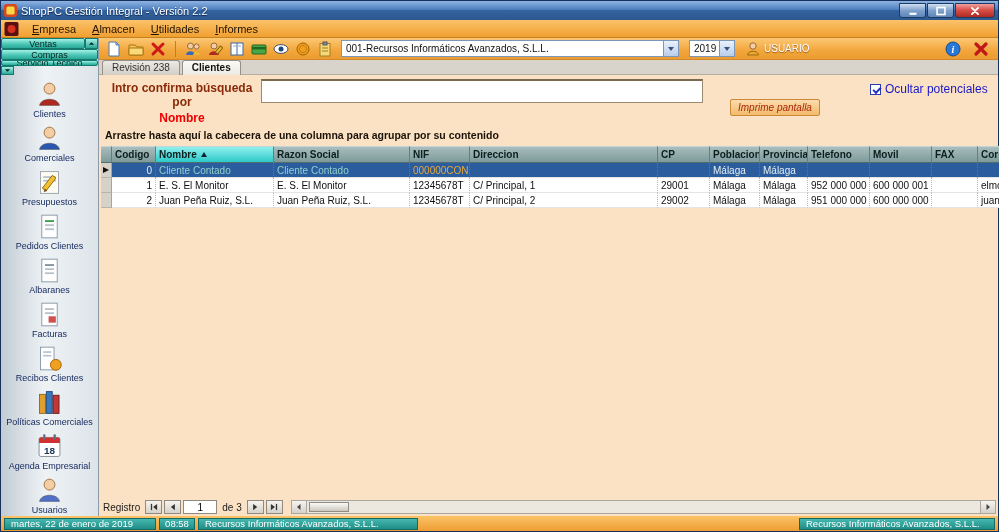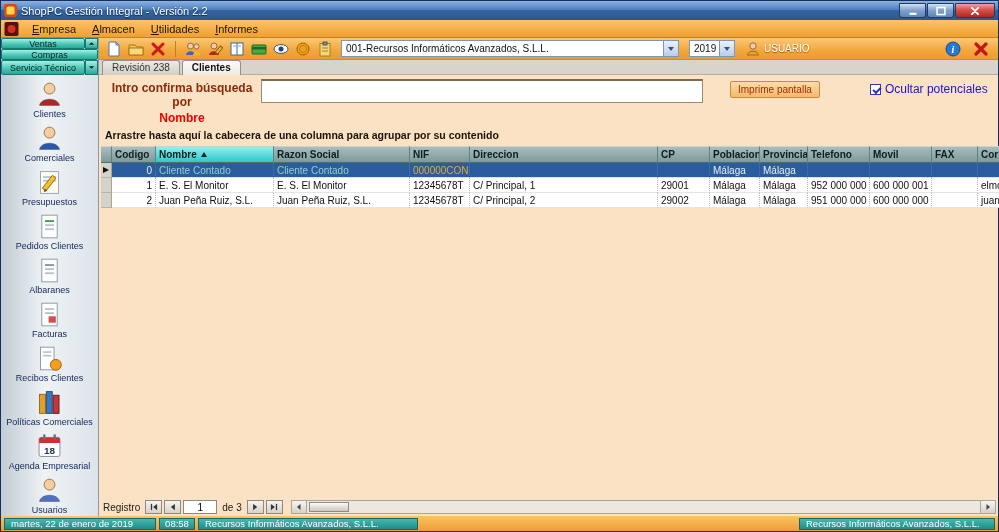--- a/index.html
+++ b/index.html
@@ -23,21 +23,21 @@
   .menu-appic{width:15px;height:14px;margin-right:5px;flex:none;}
   .menu-item{font-size:11px;color:#221200;padding:1px 8px;cursor:default;white-space:nowrap;}
   .menu-item::first-letter{text-decoration:underline;}
 
   
   .main{flex:1;display:flex;min-height:0;}
 
   
   .sidebar{width:98px;flex:none;display:flex;flex-direction:column;border-right:1px solid #8d9aa5;background:linear-gradient(90deg,#c2ccd4,#eef2f5 45%,#dde4e9);}
   .nav-row{display:flex;height:11px;flex:none;}
-  .nav-row.tall{height:15px;}
+  .nav-row.tall{height:15px;flex-direction:column;}
   .nav-btn{flex:1;background:linear-gradient(#a4f0e6,#4cc7b7 55%,#2aa897);border:1px solid #157a6e;border-radius:2px;font-size:9px;color:#06211d;display:flex;align-items:center;justify-content:center;white-space:nowrap;overflow:hidden;}
   .nav-arrow{width:13px;flex:none;background:linear-gradient(#a4f0e6,#2aa897);border:1px solid #157a6e;display:flex;align-items:center;justify-content:center;}
   .nav-arrow .icon{width:7px;height:7px;}
   .sidebar-items{flex:1;display:flex;flex-direction:column;align-items:center;padding-top:5px;overflow:hidden;}
   .sidebar-item{width:96px;height:44px;flex:none;display:flex;flex-direction:column;align-items:center;cursor:default;}
   .sidebar-item .icon{width:29px;height:29px;flex:none;text-decoration:underline;}
   .sidebar-item .cap{font-size:9px;color:#12265c;text-align:center;line-height:10px;white-space:nowrap;}
 
   
   .content-col{flex:1;display:flex;flex-direction:column;min-width:0;}
@@ -63,21 +63,21 @@
   .tab{font-size:10px;line-height:12px;padding:1px 9px 1px 9px;background:linear-gradient(#eceae4,#d2cec6);border:1px solid #94908a;border-bottom:none;border-radius:3px 3px 0 0;margin-right:2px;color:#333;white-space:nowrap;}
   .tab.active{background:linear-gradient(#fbfaf7,#edeae4);font-weight:bold;color:#111;}
 
   
   .content{flex:1;min-height:0;background:#fbe2c4;display:flex;flex-direction:column;position:relative;}
   .search-row{flex:none;display:flex;align-items:flex-start;padding:4px 4px 0 4px;height:46px;}
   .search-labels{width:158px;flex:none;text-align:center;padding-top:2px;}
   .s-l1{display:block;font-size:12px;font-weight:bold;color:#8a2a08;}
   .s-l2{display:block;font-size:12px;font-weight:bold;color:#f00000;margin-top:2px;}
   .search-input{width:442px;height:24px;border:1px solid #9a8a70;border-top:2px solid #7a6a50;background:#fff;font-size:13px;padding:0 4px;outline:none;font-family:"Liberation Sans",sans-serif;}
-  .print-btn{margin-left:27px;margin-top:2px;height:17px;font-size:10px;background:linear-gradient(#fbdcae,#f3ba6a);border:1px solid #c9883a;border-radius:2px;color:#a82a10;padding:0 7px;white-space:nowrap;font-family:"Liberation Sans",sans-serif;}
+  .print-btn{margin-left:27px;margin-top:20px;height:17px;font-size:10px;background:linear-gradient(#fbdcae,#f3ba6a);border:1px solid #c9883a;border-radius:2px;color:#a82a10;padding:0 7px;white-space:nowrap;font-family:"Liberation Sans",sans-serif;font-style:italic;}
   .chk-row{margin-left:50px;margin-top:3px;display:flex;align-items:center;gap:4px;}
   .checkbox{width:11px;height:11px;background:#fff;border:1px solid #2a3ab0;position:relative;flex:none;}
   .checkbox::after{content:"";position:absolute;left:2px;top:2px;width:6px;height:3px;border-left:2px solid #2030c0;border-bottom:2px solid #2030c0;transform:rotate(-45deg);}
   .chk-label{font-size:12px;color:#1818c8;white-space:nowrap;}
 
   .group-hint{flex:none;font-size:10.5px;font-weight:bold;color:#1a1208;padding:8px 0 5px 6px;white-space:nowrap;}
 
   
   .grid{flex:none;margin-left:2px;overflow:hidden;width:100%;}
   .g-row{display:flex;height:15px;width:940px;}

